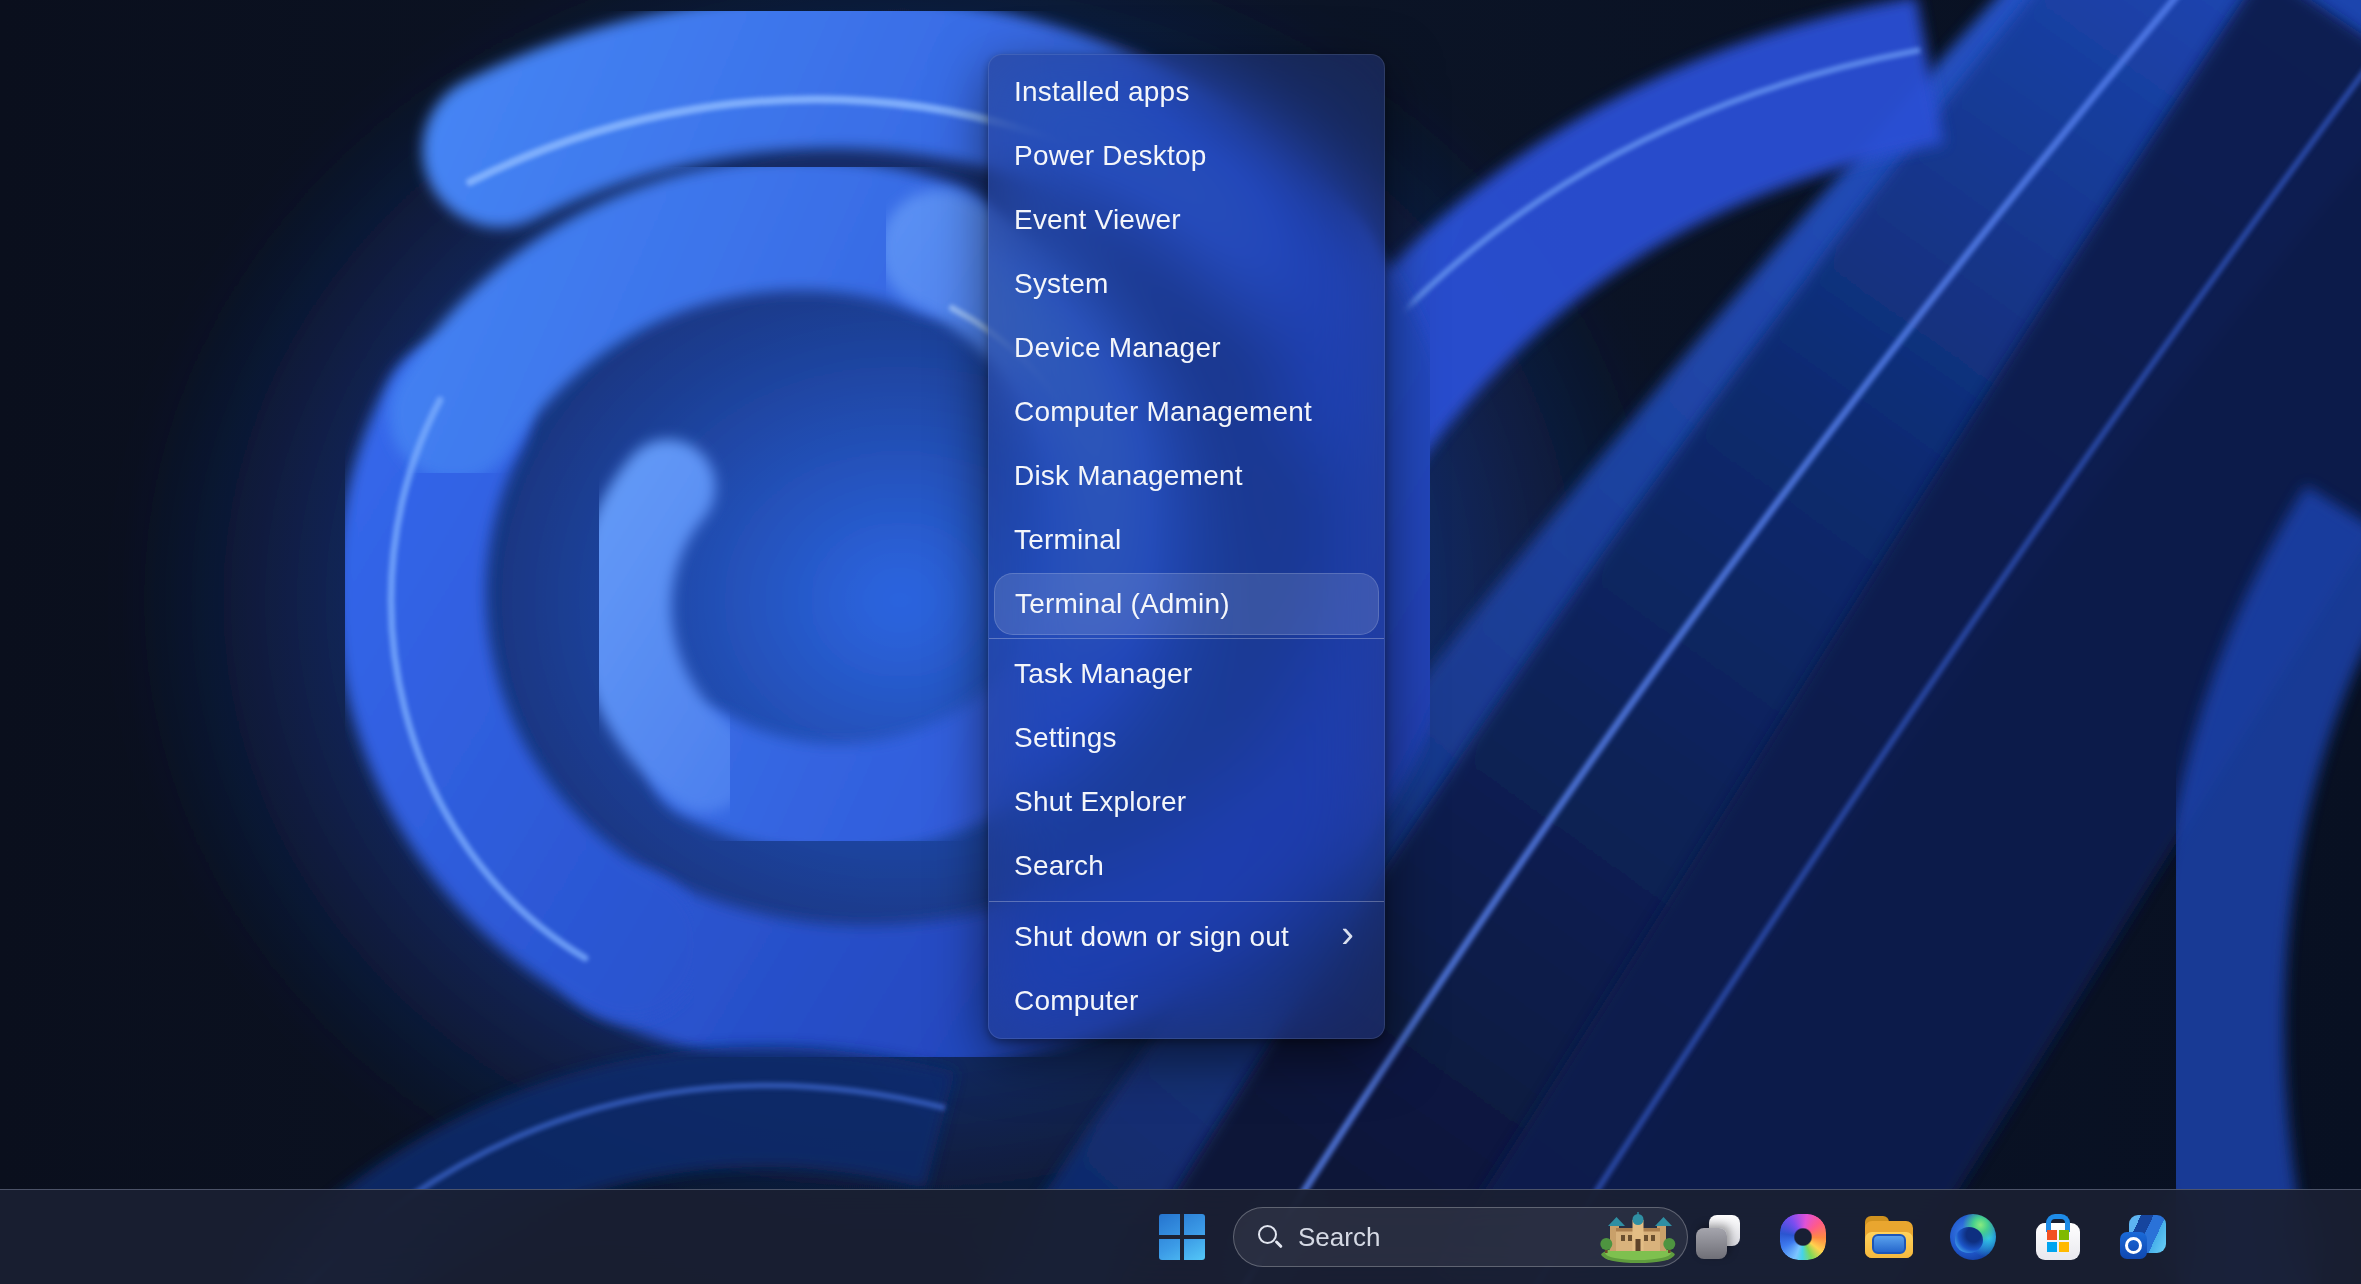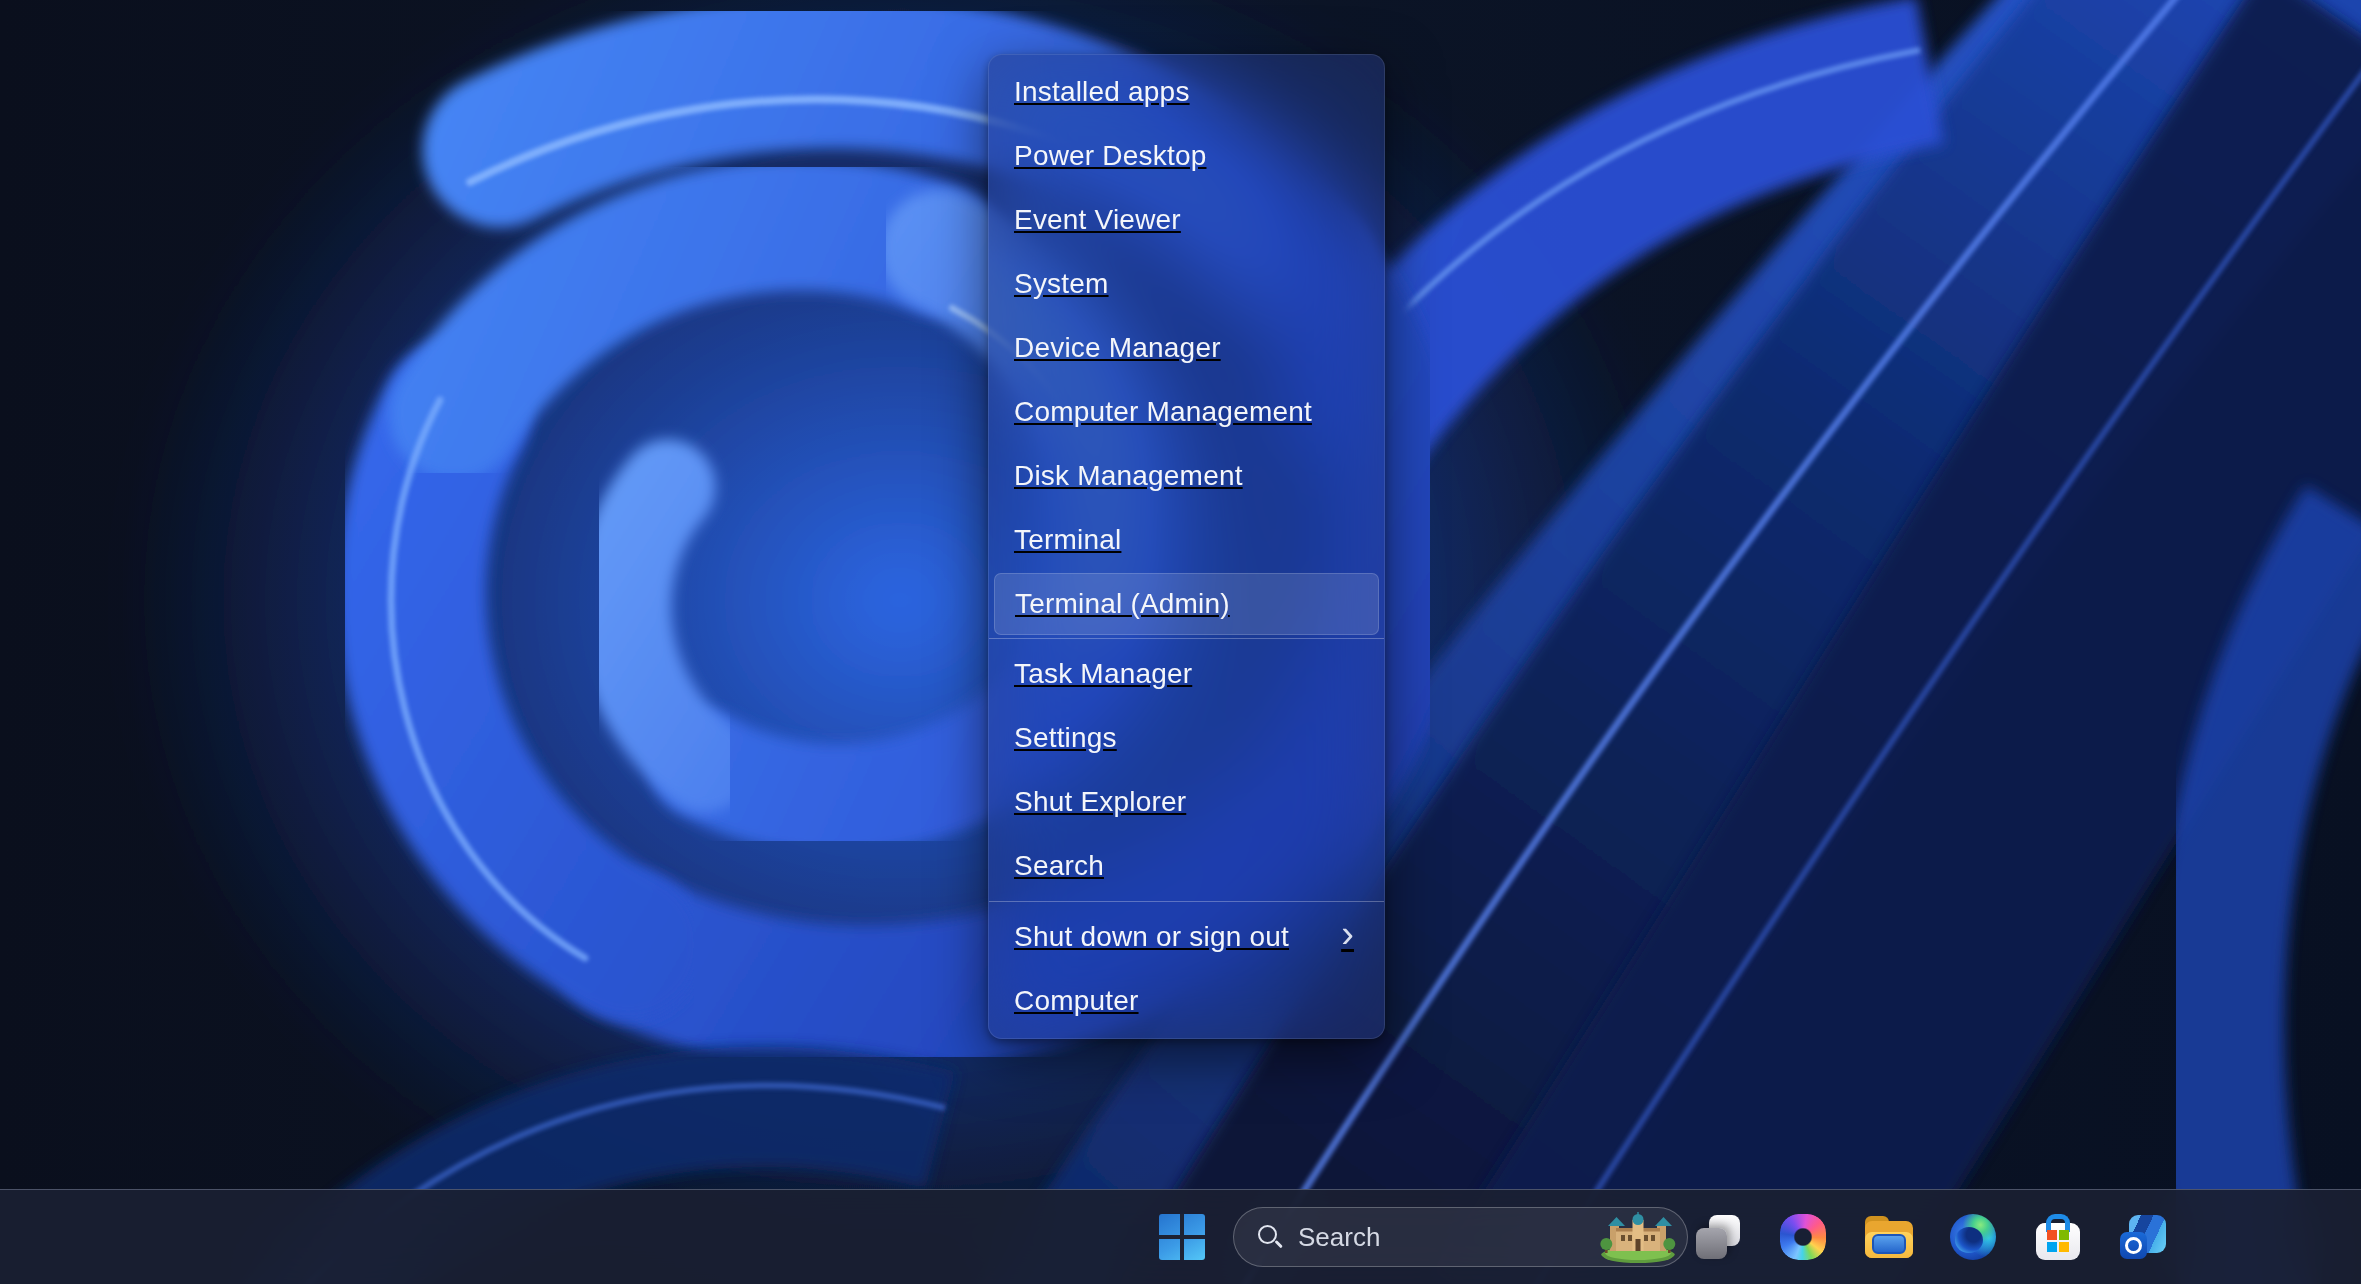--- a/index.html
+++ b/index.html
@@ -11,33 +11,32 @@
   .wallpaper svg{display:block;width:100%;height:100%;}
 
   
   .winx-menu{
     position:absolute;left:988px;top:54px;width:397px;box-sizing:border-box;
     padding:5px 0;border-radius:14px;
     background:rgba(38,56,120,0.52);
     border:1px solid rgba(255,255,255,0.10);
     box-shadow:0 18px 55px rgba(0,0,0,0.55),0 3px 10px rgba(0,0,0,0.35);
     backdrop-filter:blur(38px) saturate(140%);
-    text-decoration:underline;
     -webkit-backdrop-filter:blur(38px) saturate(140%);
   }
   .menu-item{
     height:64px;display:flex;align-items:center;box-sizing:border-box;
     padding:0 30px 0 25px;font-size:28px;color:#f4f6fa;letter-spacing:.2px;
     cursor:default;white-space:nowrap;
   }
   .menu-item.highlighted{
     height:62px;margin:1px 5px;padding:0 25px 0 20px;
     background:rgba(255,255,255,0.13);
     border:1px solid rgba(255,255,255,0.16);
-    border-radius:7px;
+    border-radius:19px;
   }
   .menu-separator{height:1px;margin:3px 0;background:rgba(255,255,255,0.28);}
   .submenu-chevron{margin-left:auto;font-size:38px;line-height:1;color:#d9dfee;transform:translateY(-3px);}
 
   
   .taskbar{
     position:absolute;left:0;right:0;bottom:0;height:94px;
     background:rgba(26,32,50,0.92);
     border-top:1px solid rgba(148,158,180,0.42);
     backdrop-filter:blur(26px);-webkit-backdrop-filter:blur(26px);

